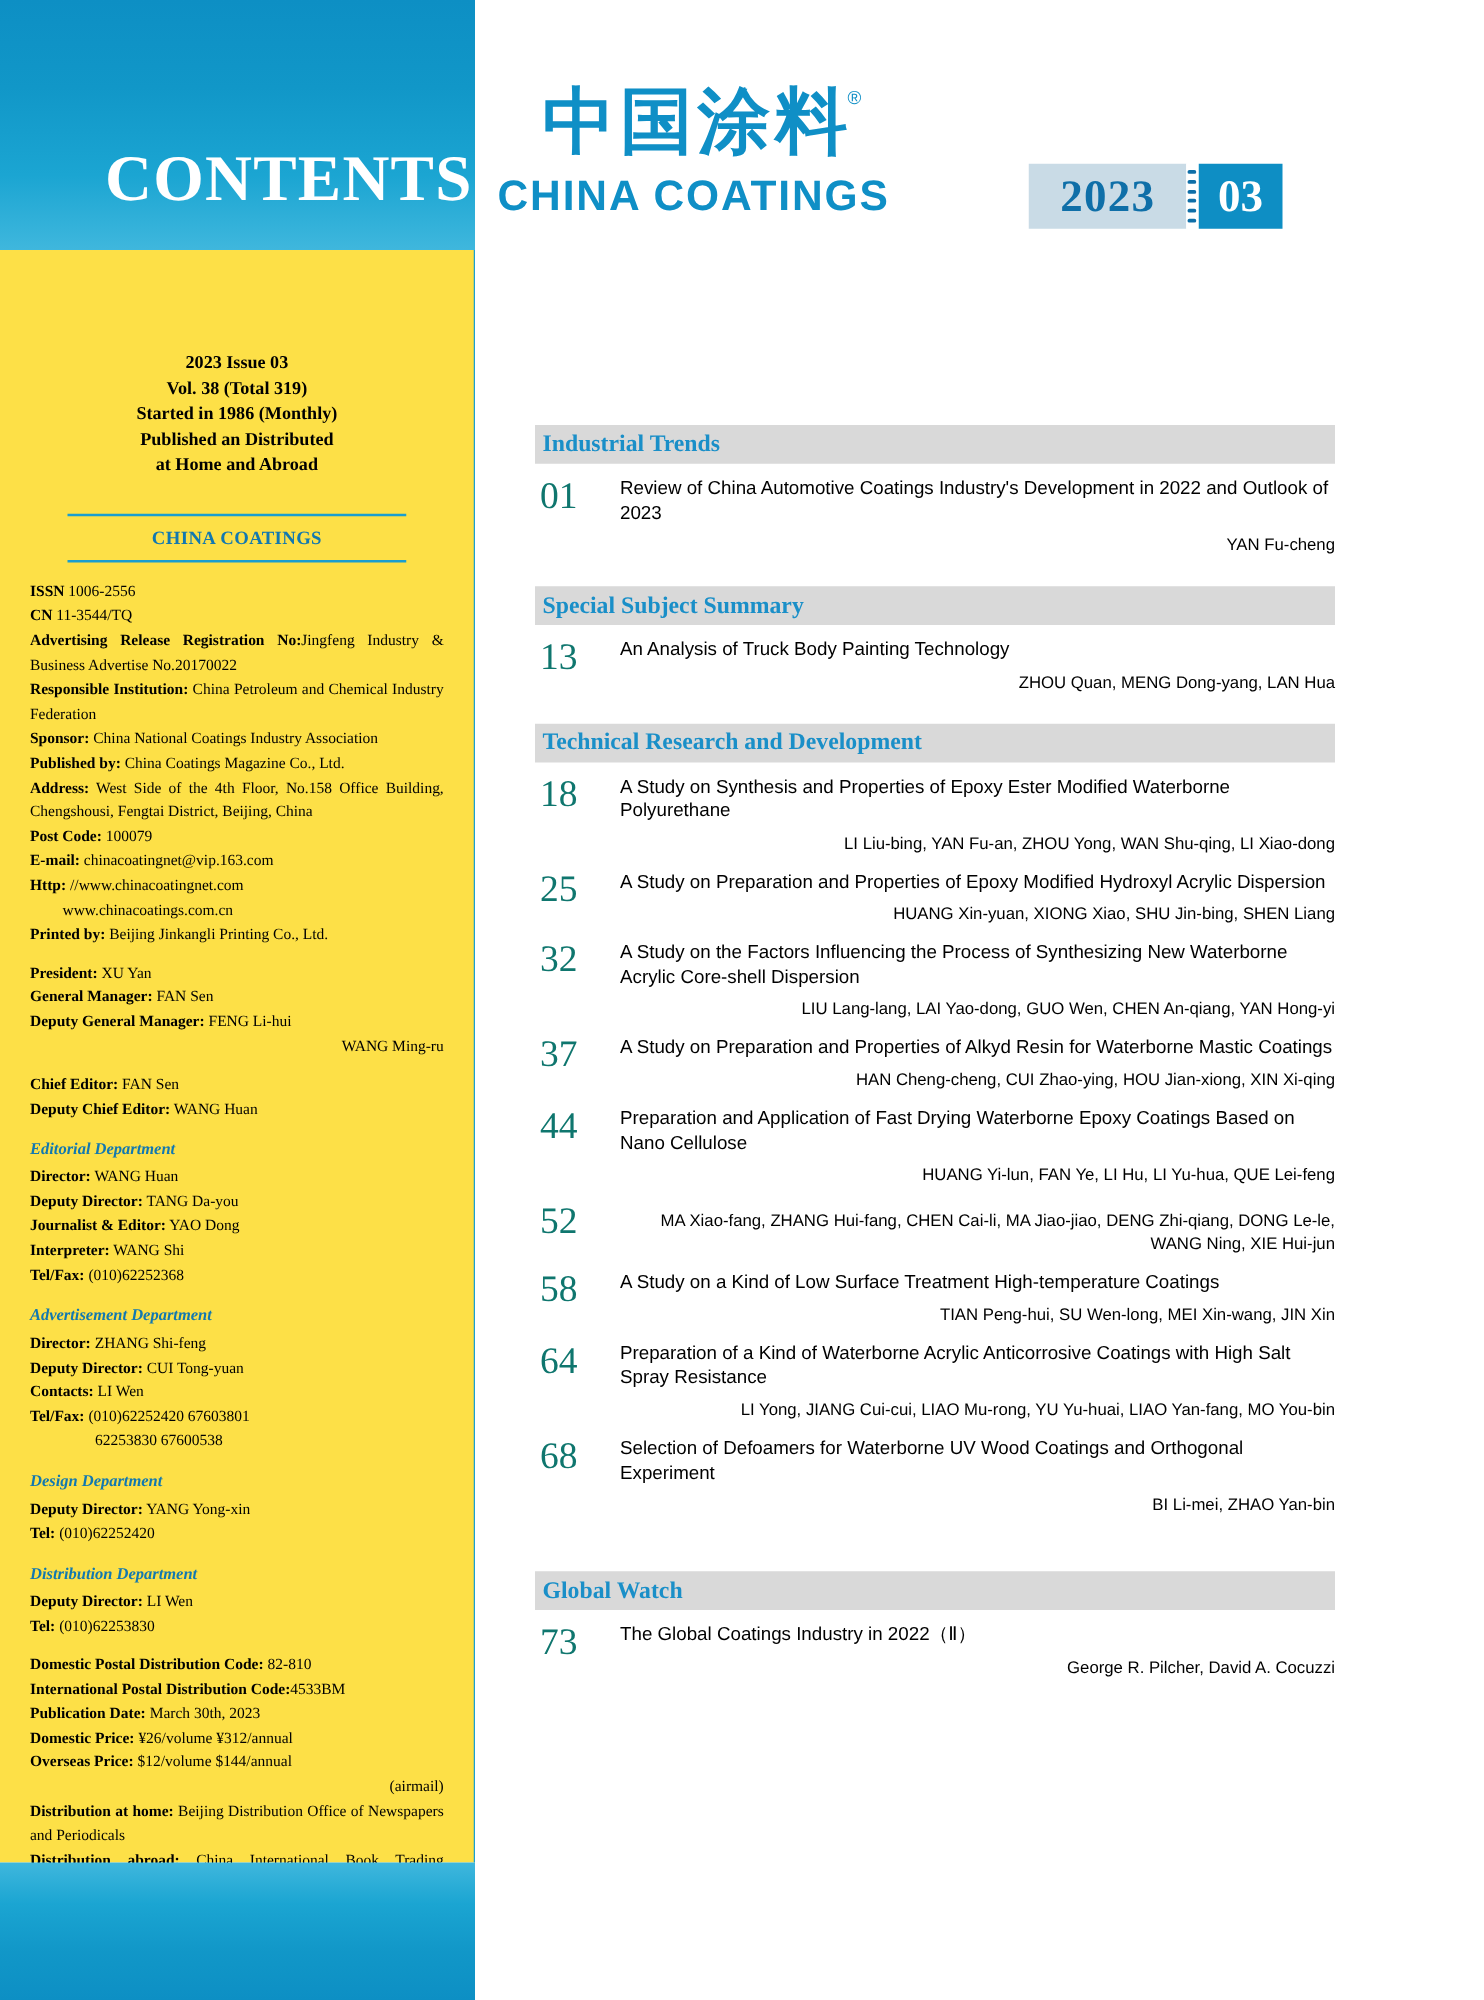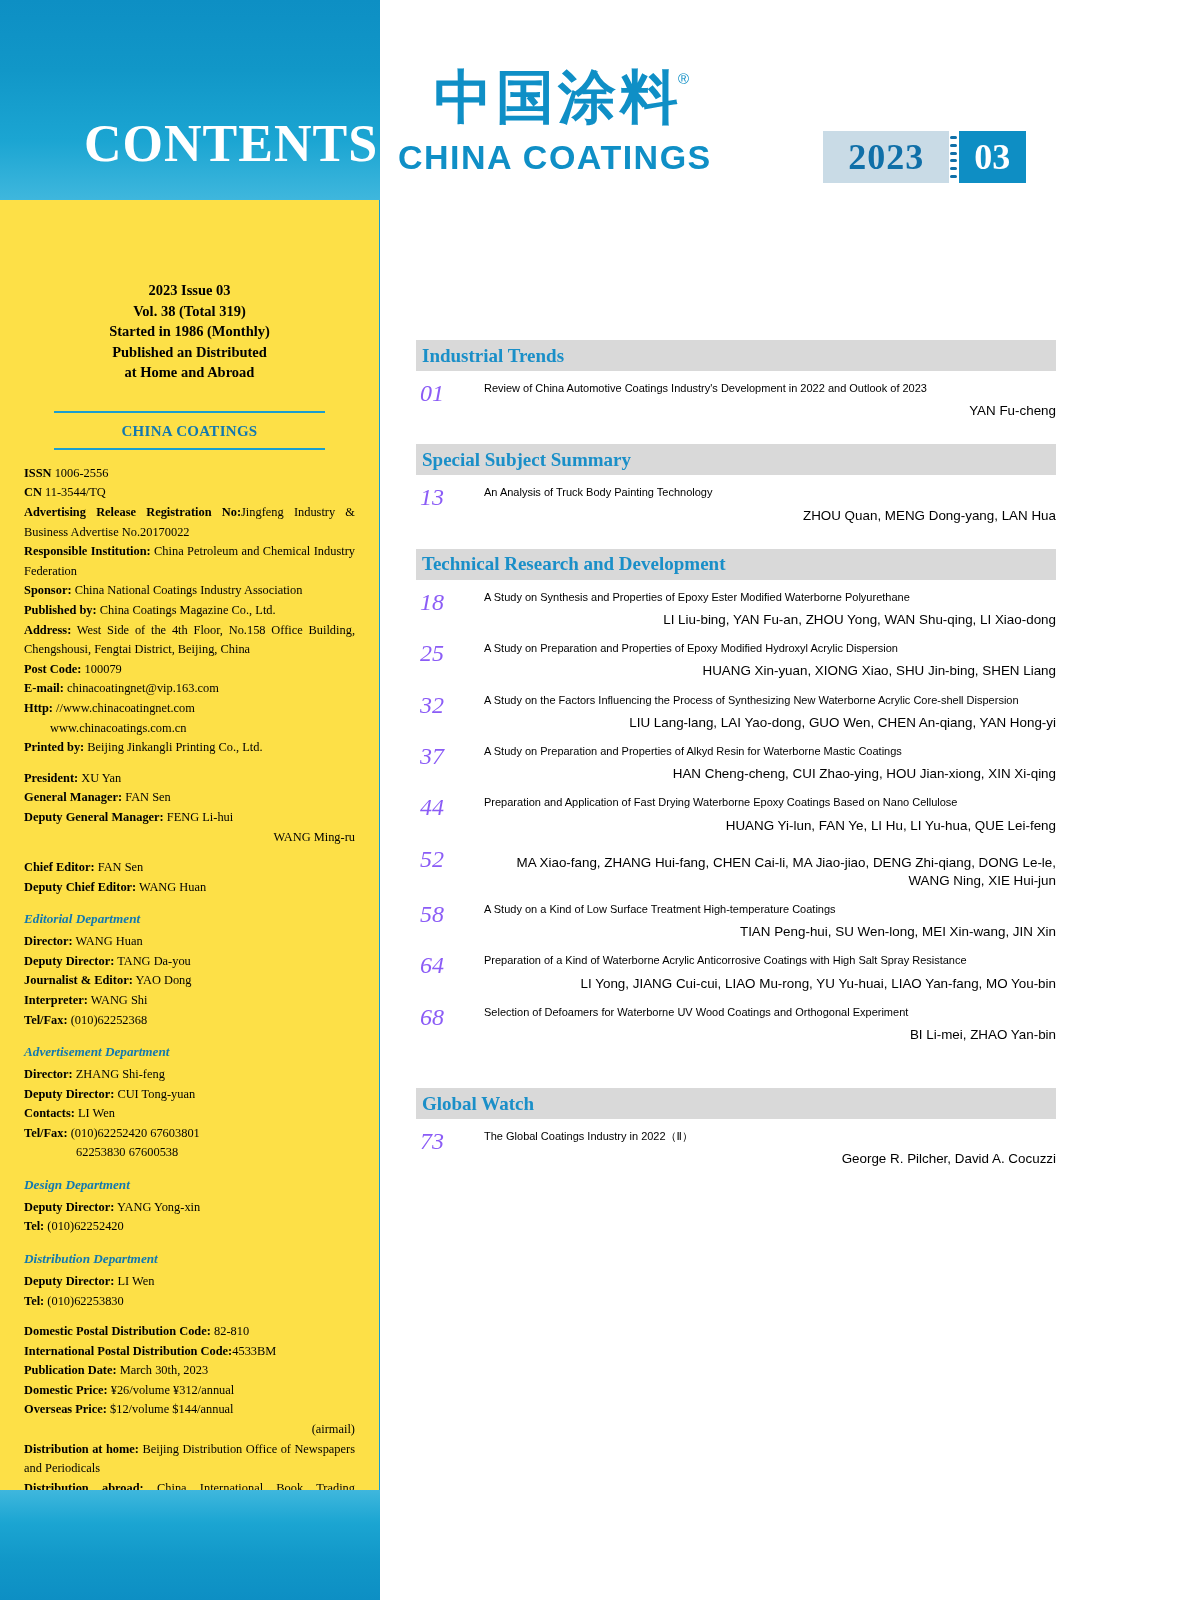--- a/index.html
+++ b/index.html
@@ -147,21 +147,21 @@
   .footer-blue {
     position: absolute;
     left: 0; top: 1490px;
     width: 380px; height: 110px;
     background: linear-gradient(180deg, #3fb7dd 0%, #1ba5d2 30%, #1197c8 65%, #0d8fc4 100%);
   }
 
   
   .toc {
     position: absolute;
-    left: 416px; top: 340px;
+    left: 428px; top: 340px;
     width: 640px;
   }
   .section-bar {
     height: 31px;
     background: #d9d9d9;
     display: flex;
     align-items: center;
     padding-left: 6px;
     margin-top: 22px;
   }
@@ -172,31 +172,30 @@
     font-size: 19px;
     font-family: "Liberation Serif", serif;
   }
   .entry {
     display: flex;
     padding: 10px 0 2px 0;
   }
   .entry .page {
     width: 68px;
     flex: 0 0 68px;
-    color: #8b5cf6;
-    font-family: "Liberation Serif", serif;
-    font-style: italic;
-    font-size: 24px;
+    color: #0f766e;
+    font-family: "Liberation Serif", serif;
+    font-size: 30px;
     padding-left: 4px;
     line-height: 1.05;
   }
   .entry .body { flex: 1; }
   .entry .etitle {
     font-family: "Liberation Sans", sans-serif;
-    font-size: 11px;
+    font-size: 15px;
     color: #000;
     line-height: 1.3;
   }
   .entry .authors {
     font-family: "Liberation Sans", sans-serif;
     font-size: 13.4px;
     color: #000;
     text-align: right;
     margin-top: 7px;
     line-height: 1.35;

